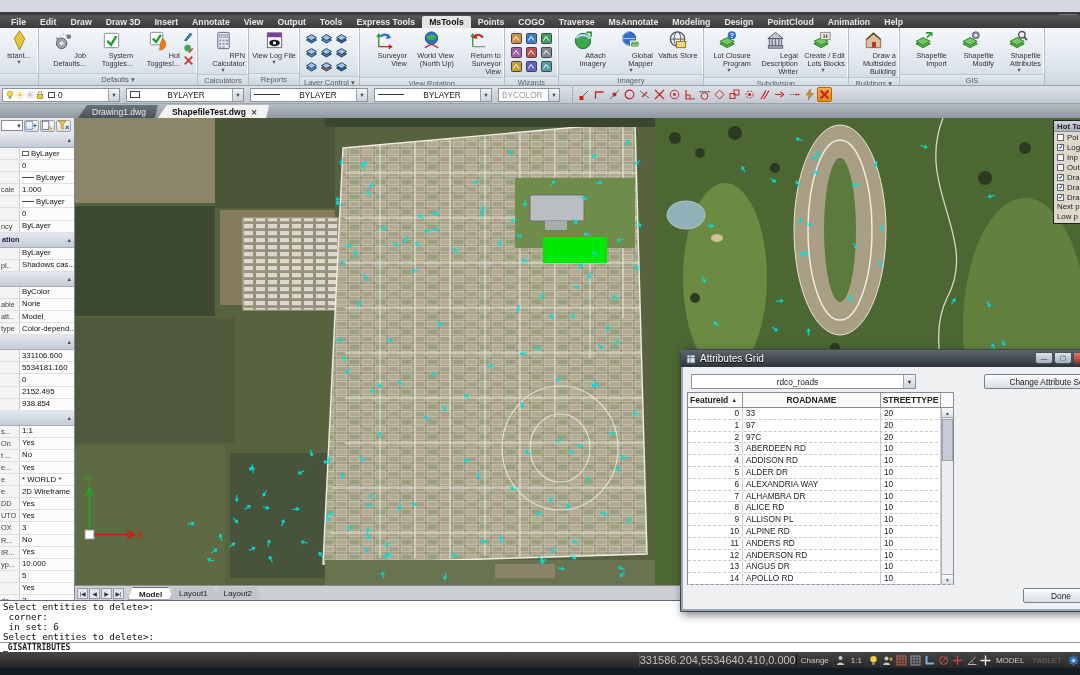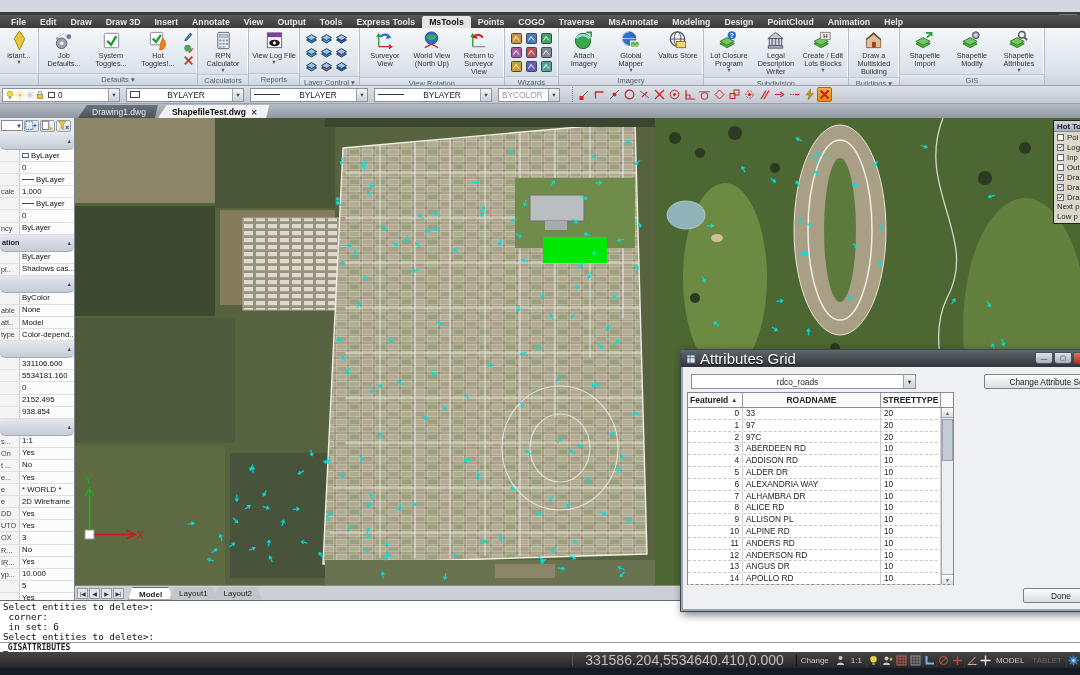--- a/index.html
+++ b/index.html
@@ -35,21 +35,21 @@
     background:linear-gradient(#f4f7fa,#dde4ec 70%,#ccd4de);border-bottom:1px solid #98a2ae;
     display:flex;overflow:hidden;}
   .rgroup{display:flex;flex-direction:column;flex:0 0 auto;border-right:1px solid #b4bcc6;
     box-shadow:inset -1px 0 0 #fff;}
   .rg-items{flex:1;display:flex;align-items:flex-start;padding:1px 2px;gap:1px;}
   .rg-title{height:12px;font-size:7.5px;color:#55606c;text-align:center;line-height:12px;
     background:linear-gradient(#e2e8ef,#ccd4de);border-top:1px solid #c0c8d2;padding:0 4px;white-space:nowrap;}
   .ritem{display:flex;flex-direction:column;align-items:center;width:46px;padding:0 1px;cursor:default;}
   .ritem.narrow{width:34px;}
   .ritem .ric{height:23px;display:flex;align-items:center;justify-content:center;}
-  .ritem .rlb{font-size:7.3px;line-height:8px;text-align:center;color:#333;white-space:normal;}
+  .ritem .rlb{font-size:7.3px;line-height:8px;text-align:right;color:#333;white-space:normal;}
   .ritem .rar{font-size:5.5px;color:#556;line-height:5px;}
   .rg-grid{display:grid;grid-template-columns:repeat(3,15px);grid-auto-rows:14px;gap:0;padding:2px;}
   .rg-side{display:flex;flex-direction:column;gap:1px;padding:2px 1px;}
   .mini{display:flex;align-items:center;justify-content:center;}
 
   
   .entitybar{position:absolute;left:0;top:86px;width:1080px;height:18px;
     background:linear-gradient(#dde1e7,#c3c9d1);border-bottom:1px solid #9aa2ac;
     display:flex;align-items:center;padding-left:2px;}
   .combo{height:14px;background:#fff;border:1px solid #8a929c;display:flex;align-items:center;
@@ -74,21 +74,21 @@
   .dtab .closex{font-size:7.5px;color:#444;}
 
   
   .props{position:absolute;left:0;top:118px;width:75px;height:482px;background:#e9e9e9;
     border-right:1px solid #808890;overflow:hidden;}
   .props-head{height:15px;display:flex;align-items:center;gap:1px;padding:1px;}
   .pcombo{width:22px;height:11px;background:#fff;border:1px solid #889;display:flex;align-items:center;justify-content:flex-end;}
   .pbtn{width:15px;height:12px;border:1px solid #99a1ab;border-radius:2px;
     background:linear-gradient(#fbfcfd,#d8dee5);display:flex;align-items:center;justify-content:center;}
   .psec{height:15px;background:linear-gradient(#e4e8ee,#c4ccd6);border-bottom:1px solid #aab;
-    display:flex;align-items:center;font-size:7.3px;font-weight:bold;color:#223;padding:8px 2px;border-radius:6px;}
+    display:flex;align-items:center;font-size:7.3px;font-weight:bold;color:#223;padding:0 2px;}
   .psec .parr{margin-left:auto;font-size:5.5px;color:#446;}
   .prow{height:12.1px;display:flex;background:#fcfcfc;border-bottom:1px solid #e0e0e0;}
   .plabel{width:20px;border-right:1px solid #ccc;font-size:7.3px;color:#444;line-height:12px;
     white-space:nowrap;overflow:hidden;padding-left:1px;background:#f4f4f4;}
   .pval{flex:1;font-size:7.8px;color:#111;line-height:12px;padding-left:2px;white-space:nowrap;
     overflow:hidden;display:flex;align-items:center;}
   .pswatch{width:7px;height:5px;background:#fff;border:1px solid #567;margin-right:2px;flex:0 0 auto;}
   .pline{width:12px;height:1px;background:#444;margin-right:2px;flex:0 0 auto;}
 
   
@@ -108,33 +108,33 @@
   .cmd{position:absolute;left:0;top:600px;width:1080px;height:52px;background:#fff;border-top:1px solid #667;}
   .cmd-lines{height:41px;padding:1px 3px;font-family:"DejaVu Sans Mono",monospace;font-size:9.3px;
     line-height:10px;color:#111;white-space:pre;}
   .cmd-input{border-top:1px solid #999;height:10px;font-family:"DejaVu Sans Mono",monospace;
     font-size:8px;font-weight:bold;color:#222;padding:0 3px;line-height:10px;}
 
   
   .status{position:absolute;left:0;top:652px;width:1080px;height:16px;
     background:linear-gradient(#454545,#262626);display:flex;align-items:center;color:#b8b8b8;}
   .status .spacer{flex:1;}
-  .coords{font-size:14px;color:#c0c0c0;padding:0 12px;border-left:1px solid #555;border-right:1px solid #111;height:12px;line-height:12px;}
+  .coords{font-size:11px;color:#c0c0c0;padding:0 0;border-left:1px solid #555;border-right:1px solid #111;height:12px;line-height:12px;}
   .sico{width:14px;height:13px;display:flex;align-items:center;justify-content:center;border-left:1px solid #3a3a3a;}
   .stext{font-size:8px;color:#ccc;padding:0 4px;}
   .stext.dim{color:#666;}
   .bottomstrip{position:absolute;left:0;top:668px;width:1080px;height:7px;background:#141b24;}
 
   
   .dialog{position:absolute;left:680px;top:349px;width:410px;height:263px;
     border:1px solid #3e464e;box-shadow:inset 0 0 0 2px #9aa6b0,2px 3px 8px rgba(0,0,0,.5);
     background:#eef0f2;border-radius:4px 4px 0 0;z-index:40;}
   .dlg-title{height:17px;background:linear-gradient(#5e666e,#2e343a);border-radius:3px 3px 0 0;
     display:flex;align-items:center;padding:0 5px;gap:4px;}
-  .dlg-title .ttl{color:#fff;font-size:15px;text-shadow:0 1px 1px #000;}
+  .dlg-title .ttl{color:#fff;font-size:10px;text-shadow:0 1px 1px #000;}
   .dlg-btns{position:absolute;right:-8px;top:2px;display:flex;gap:1px;}
   .dlgbtn{width:18px;height:12px;border:1px solid #49525a;border-radius:0 0 3px 3px;
     background:linear-gradient(#dde2e8,#a8b2bc);font-size:6.5px;color:#234;
     display:flex;align-items:center;justify-content:center;}
   .dlgbtn.close{background:linear-gradient(#e07862,#a83220);color:#fff;width:24px;}
   .dlg-select{position:absolute;left:10px;top:24px;width:225px;height:15px;background:#fff;
     border:1px solid #8a929c;display:flex;align-items:center;font-size:8.3px;}
   .dlg-select .cval{flex:1;padding:0 3px;text-align:center;}
   .dlg-select .cbtn{width:12px;height:100%;background:linear-gradient(#f2f4f6,#cdd3da);
     border-left:1px solid #9aa2ac;display:flex;align-items:center;justify-content:center;font-size:5.5px;}

